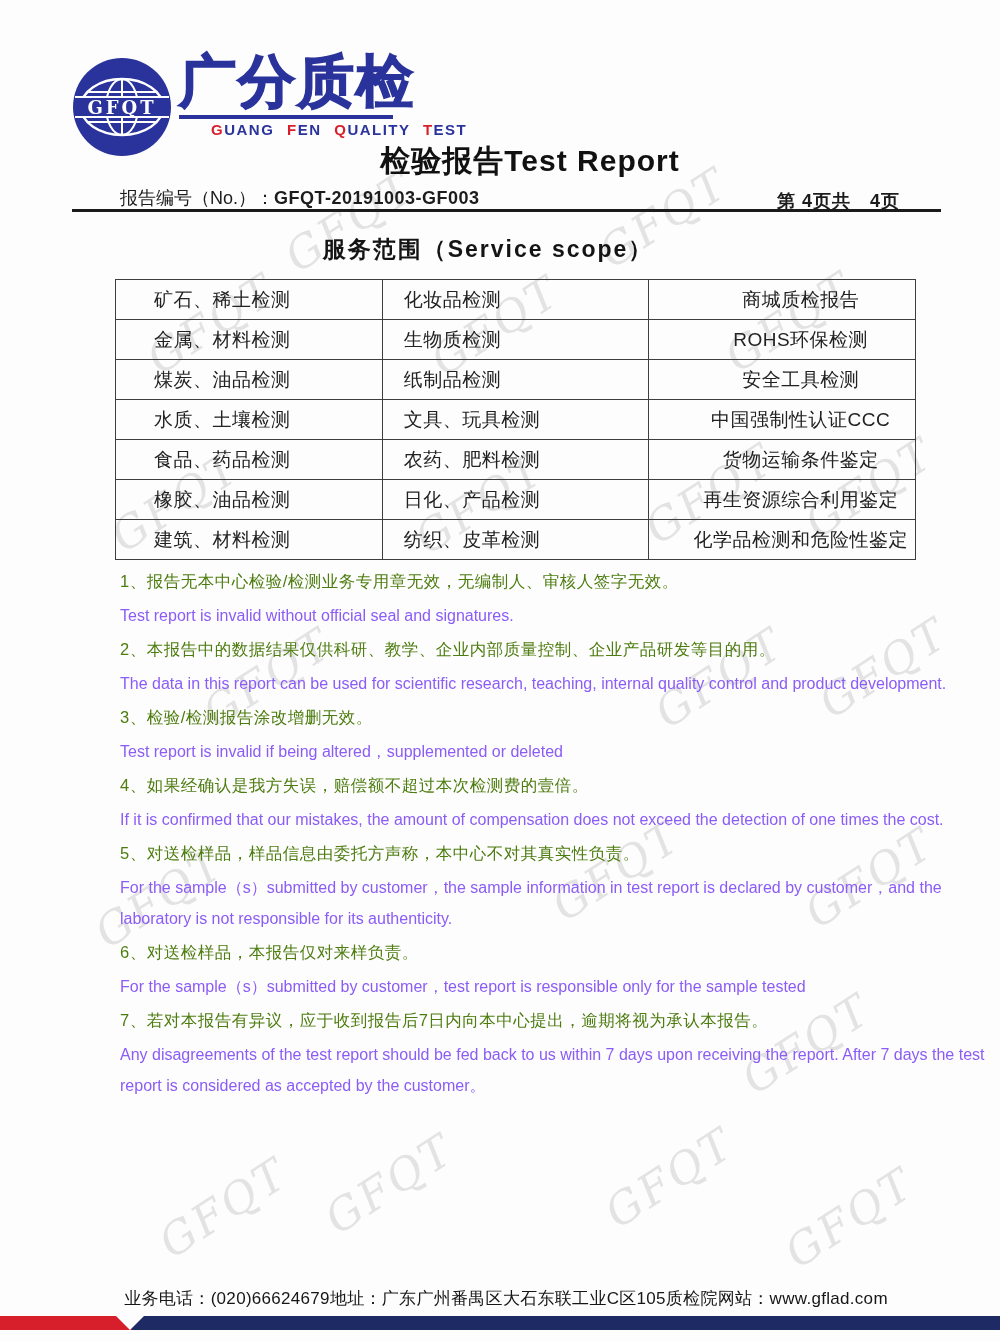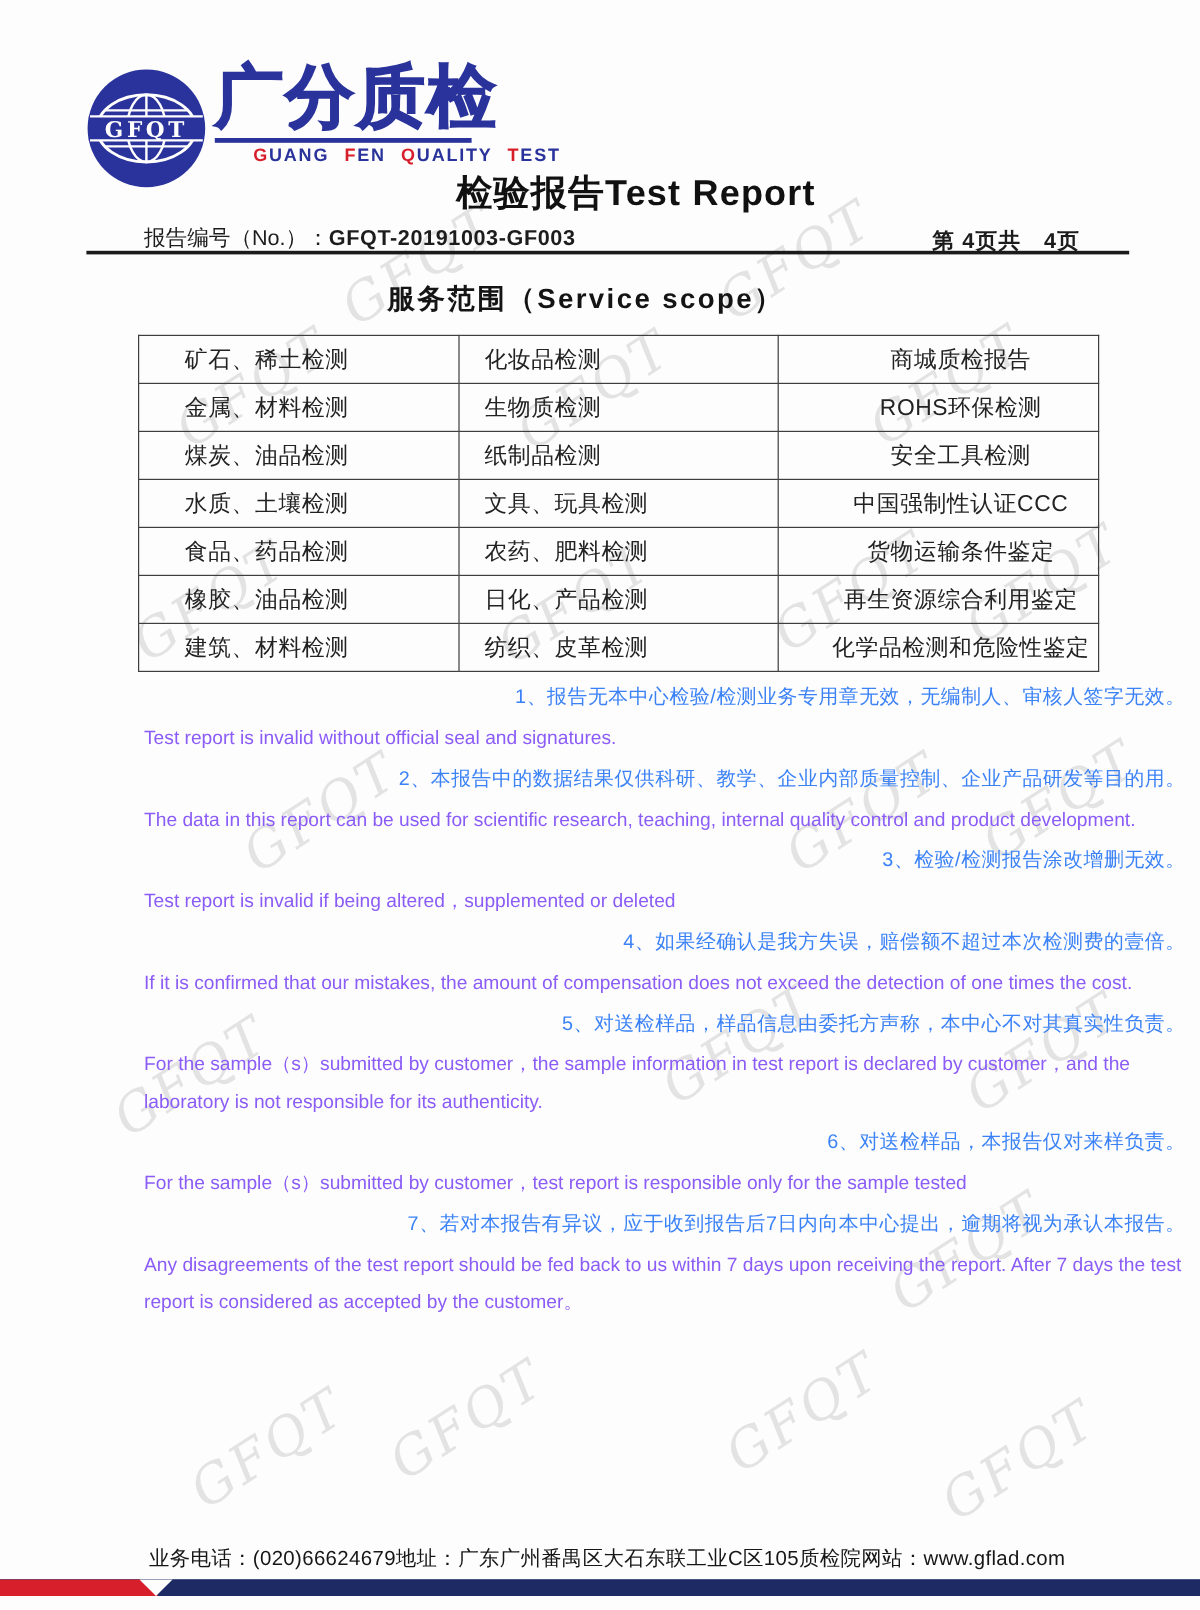--- a/index.html
+++ b/index.html
@@ -66,21 +66,21 @@
   table.scope td{
     border:1.6px solid #3e3e3e;
     height:39px;font-size:19px;color:#222;
     padding:0 0 0 38px;letter-spacing:.5px;
   }
   table.scope td:nth-child(2){padding-left:21px;}
   table.scope td:nth-child(3){padding-left:37px;text-align:center;}
   
   .notes{position:absolute;left:120px;top:566px;width:868px;}
   .note p{margin:0 0 3px;line-height:31px;}
-  .note .cn{font-size:16.5px;color:#3b82f6;letter-spacing:.5px;text-align:right;}
+  .note .cn{font-size:16.5px;color:#4d7c0f;letter-spacing:.5px;}
   .note .en{font-size:16px;color:#8b5cf6;}
   
   .footer-contact{
     position:absolute;left:0;right:0;top:1287px;
     text-align:center;transform:translateX(6px);
     font-size:17px;color:#161616;letter-spacing:.3px;
   }
   .footer-bar{position:absolute;left:0;top:1316px;width:1000px;height:14px;background:#1e2a63;}
   .footer-bar .red-seg{
     position:absolute;left:0;top:0;width:132px;height:14px;background:#d71f2b;

